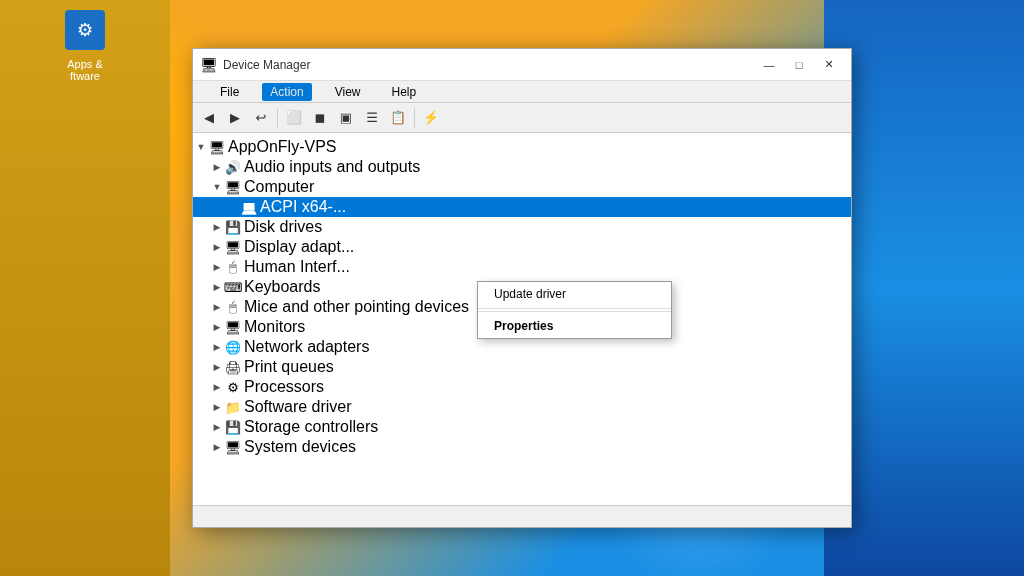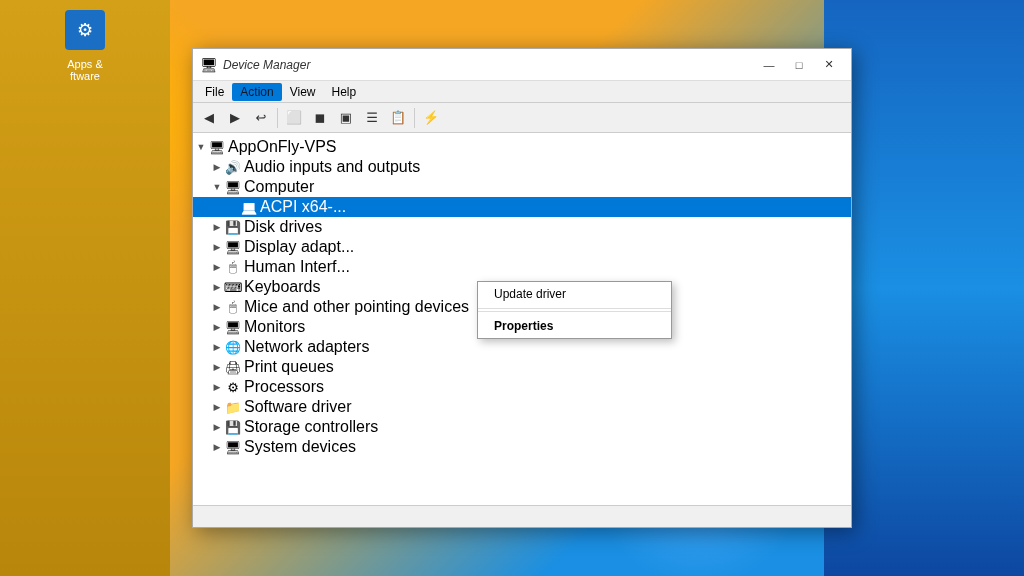--- a/index.html
+++ b/index.html
@@ -87,21 +87,20 @@
       gap: 6px;
     }
     .title-bar-icon {
       width: 16px; height: 16px;
       display: flex; align-items: center; justify-content: center;
       font-size: 14px;
     }
     .title-bar-title {
       font-size: 12px;
       color: #333;
-      font-style: italic;
     }
     .title-bar-controls {
       display: flex;
       gap: 2px;
     }
     .title-btn {
       width: 28px; height: 24px;
       border: none;
       background: transparent;
       cursor: pointer;
@@ -118,22 +117,23 @@
       align-items: center;
       padding: 0 4px;
       border-bottom: 1px solid #ccc;
       font-size: 12px;
     }
     .menu-item {
       padding: 2px 8px;
       cursor: pointer;
       color: #000;
       border-radius: 2px;
-    }
-    .menu-item:hover, .menu-item.active { background: #0078d7; color: #0f172a; }
+      margin-left: 15px;
+    }
+    .menu-item:hover, .menu-item.active { background: #0078d7; color: #e5e5e5; }
     
     .toolbar {
       display: flex;
       align-items: center;
       background: #f0f0f0;
       height: 30px;
       padding: 0 4px;
       border-bottom: 1px solid #ccc;
       gap: 2px;
     }

